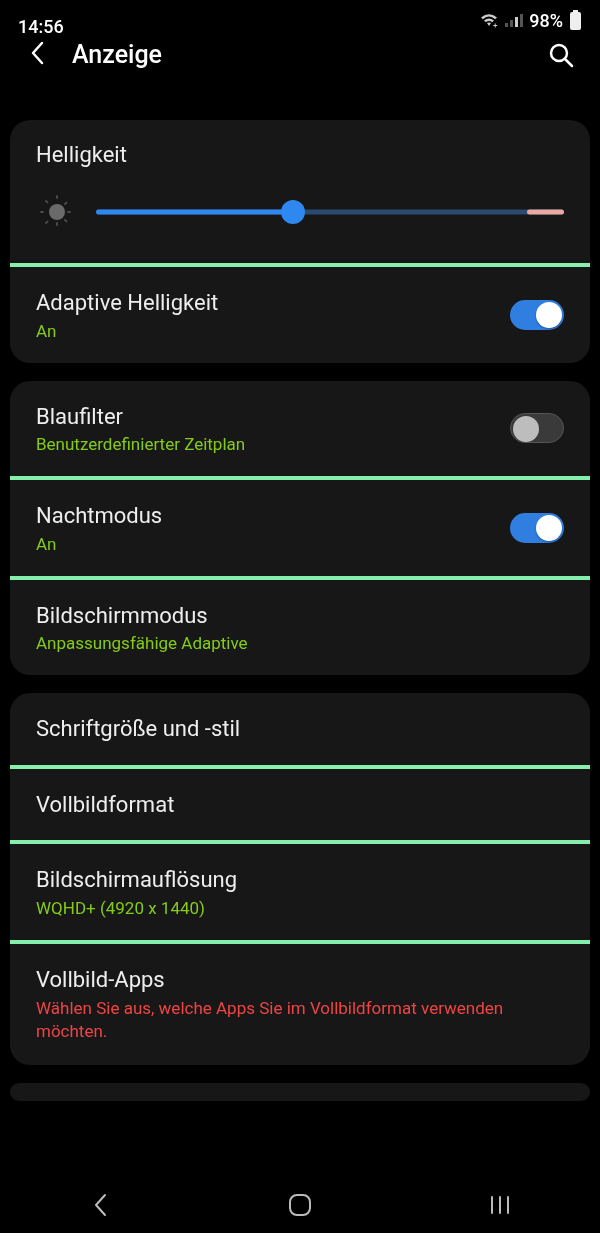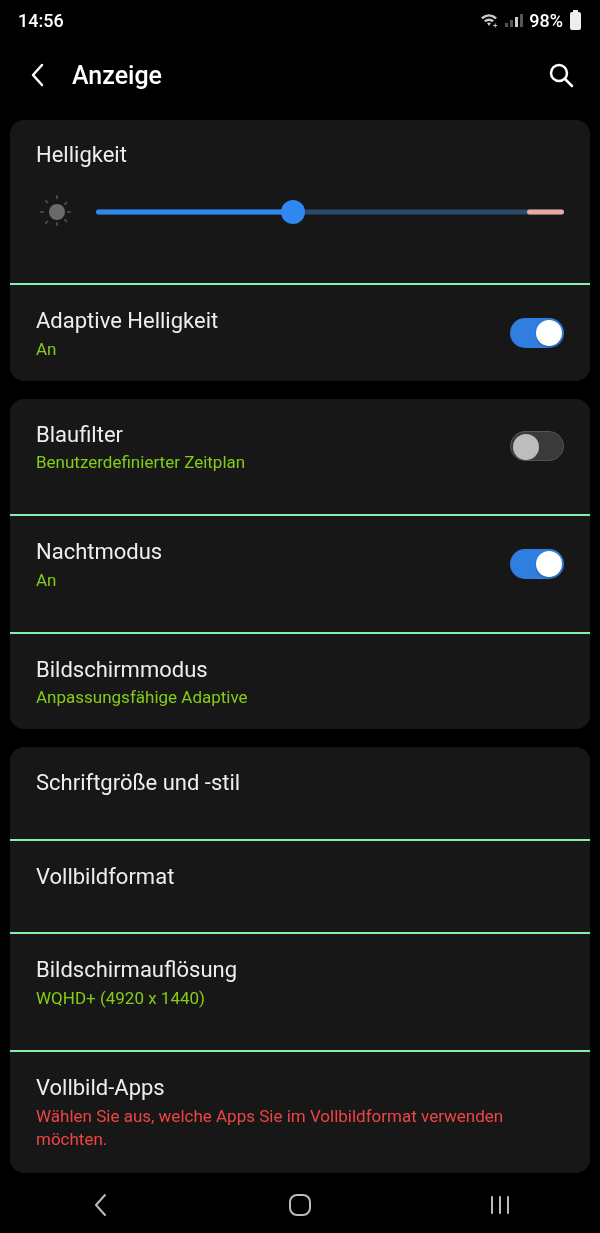--- a/index.html
+++ b/index.html
@@ -9,55 +9,53 @@
       background: #000;
       color: #fff;
       font-family: -apple-system, "Segoe UI", Roboto, sans-serif;
       overflow: hidden;
       position: relative;
     }
     
     .status-bar {
       height: 40px;
       display: flex;
-      align-items: center;
       justify-content: space-between;
       padding: 16px 18px;
       font-size: 18px;
       font-weight: 500;
     }
     .status-right { display: flex; align-items: center; gap: 6px; }
     .status-right svg { display: block; }
 
     
     .header {
       height: 70px;
       display: flex;
-      align-items: center;
       padding: 0 24px;
     }
     .header .back { width: 26px; height: 26px; display:flex; align-items:center; justify-content:center; }
     .header .title { font-size: 25px; font-weight: 500; margin-left: 22px; flex:1; }
     .header .search { width: 30px; height: 30px; display:flex; align-items:center; justify-content:center; }
 
     
     .content {
       padding: 10px 10px 0 10px;
     }
     .card {
       background: #171717;
-      border-radius: 14px;
+      border-radius: 20px;
       margin-bottom: 18px;
       overflow: hidden;
     }
     .row {
       padding: 22px 26px;
       position: relative;
     }
-    .row + .row { border-top: 2px solid #86efac; margin-top: 20px; }
+    .row + .row { border-top: 4px solid #86efac; }
     .row .lbl {
       font-size: 22px;
       color: #eeeeee;
       font-weight: 400;
       line-height: 1.25;
     }
     .row .sub {
       font-size: 17px;
       color: #84cc16;
       margin-top: 4px;

